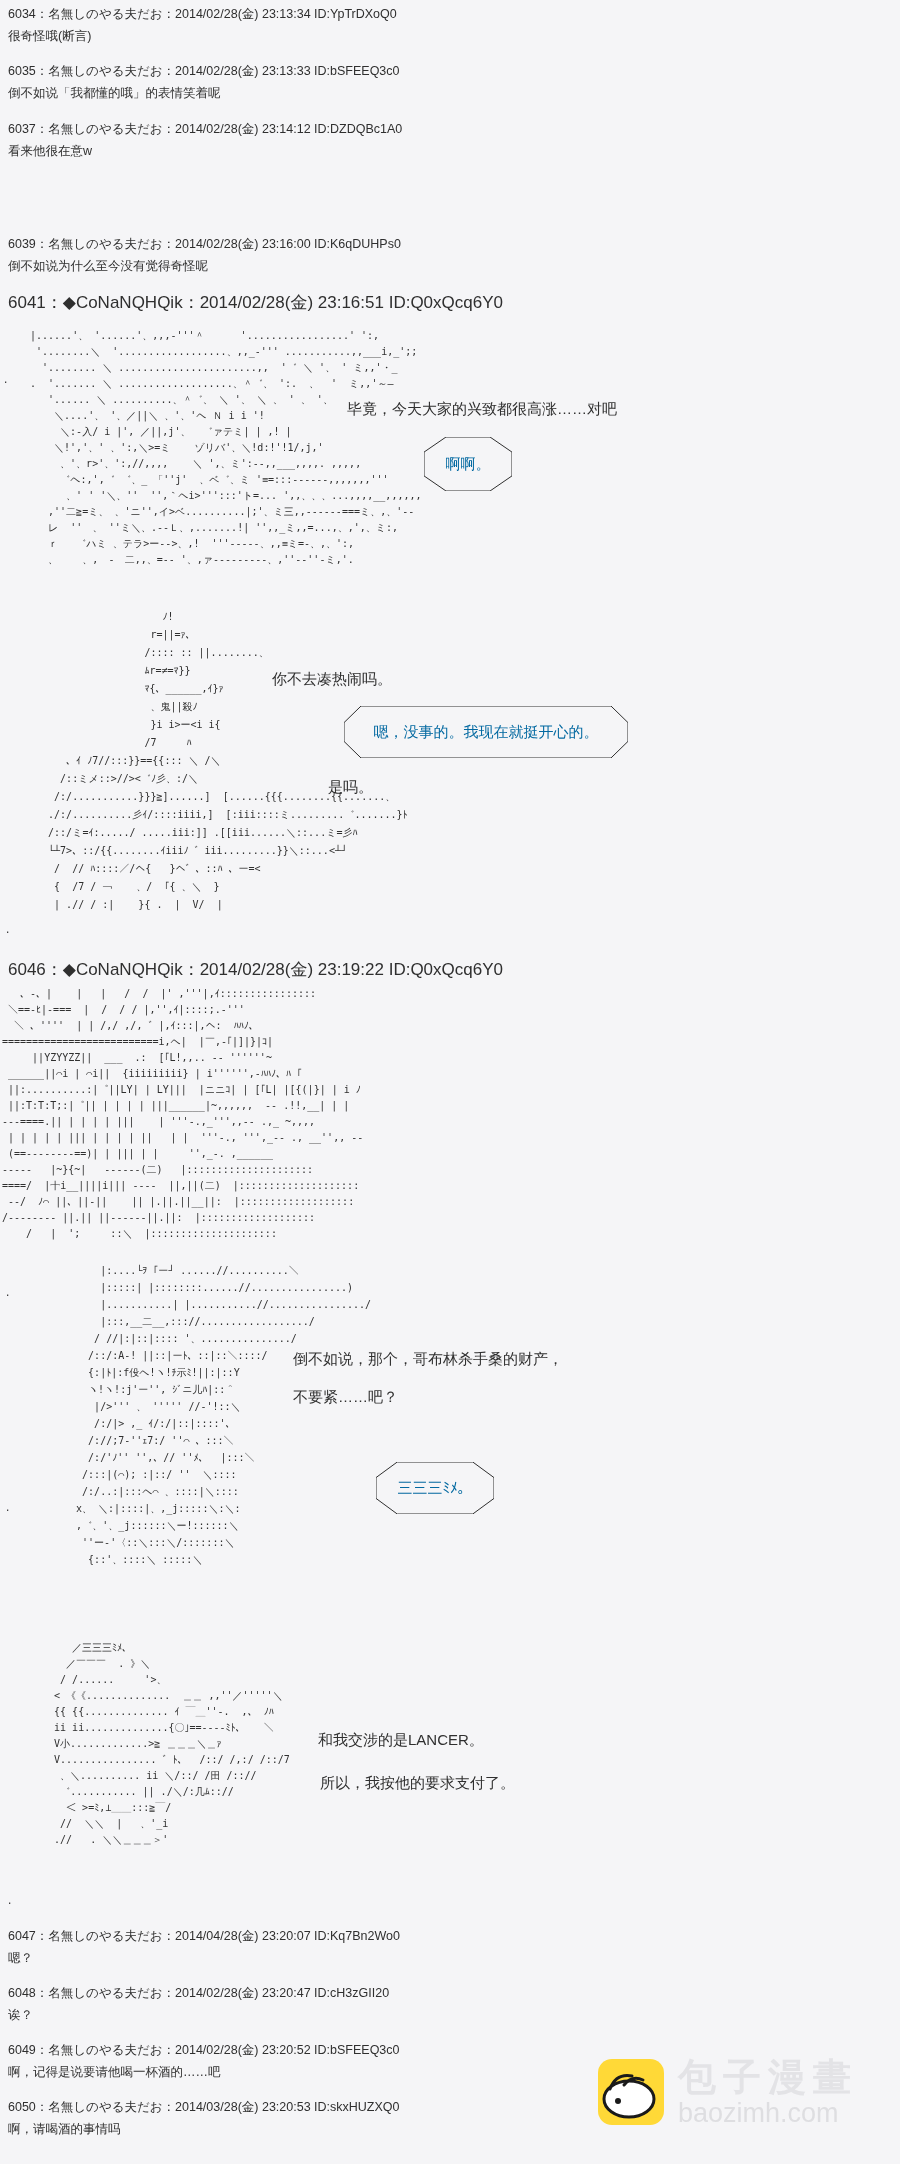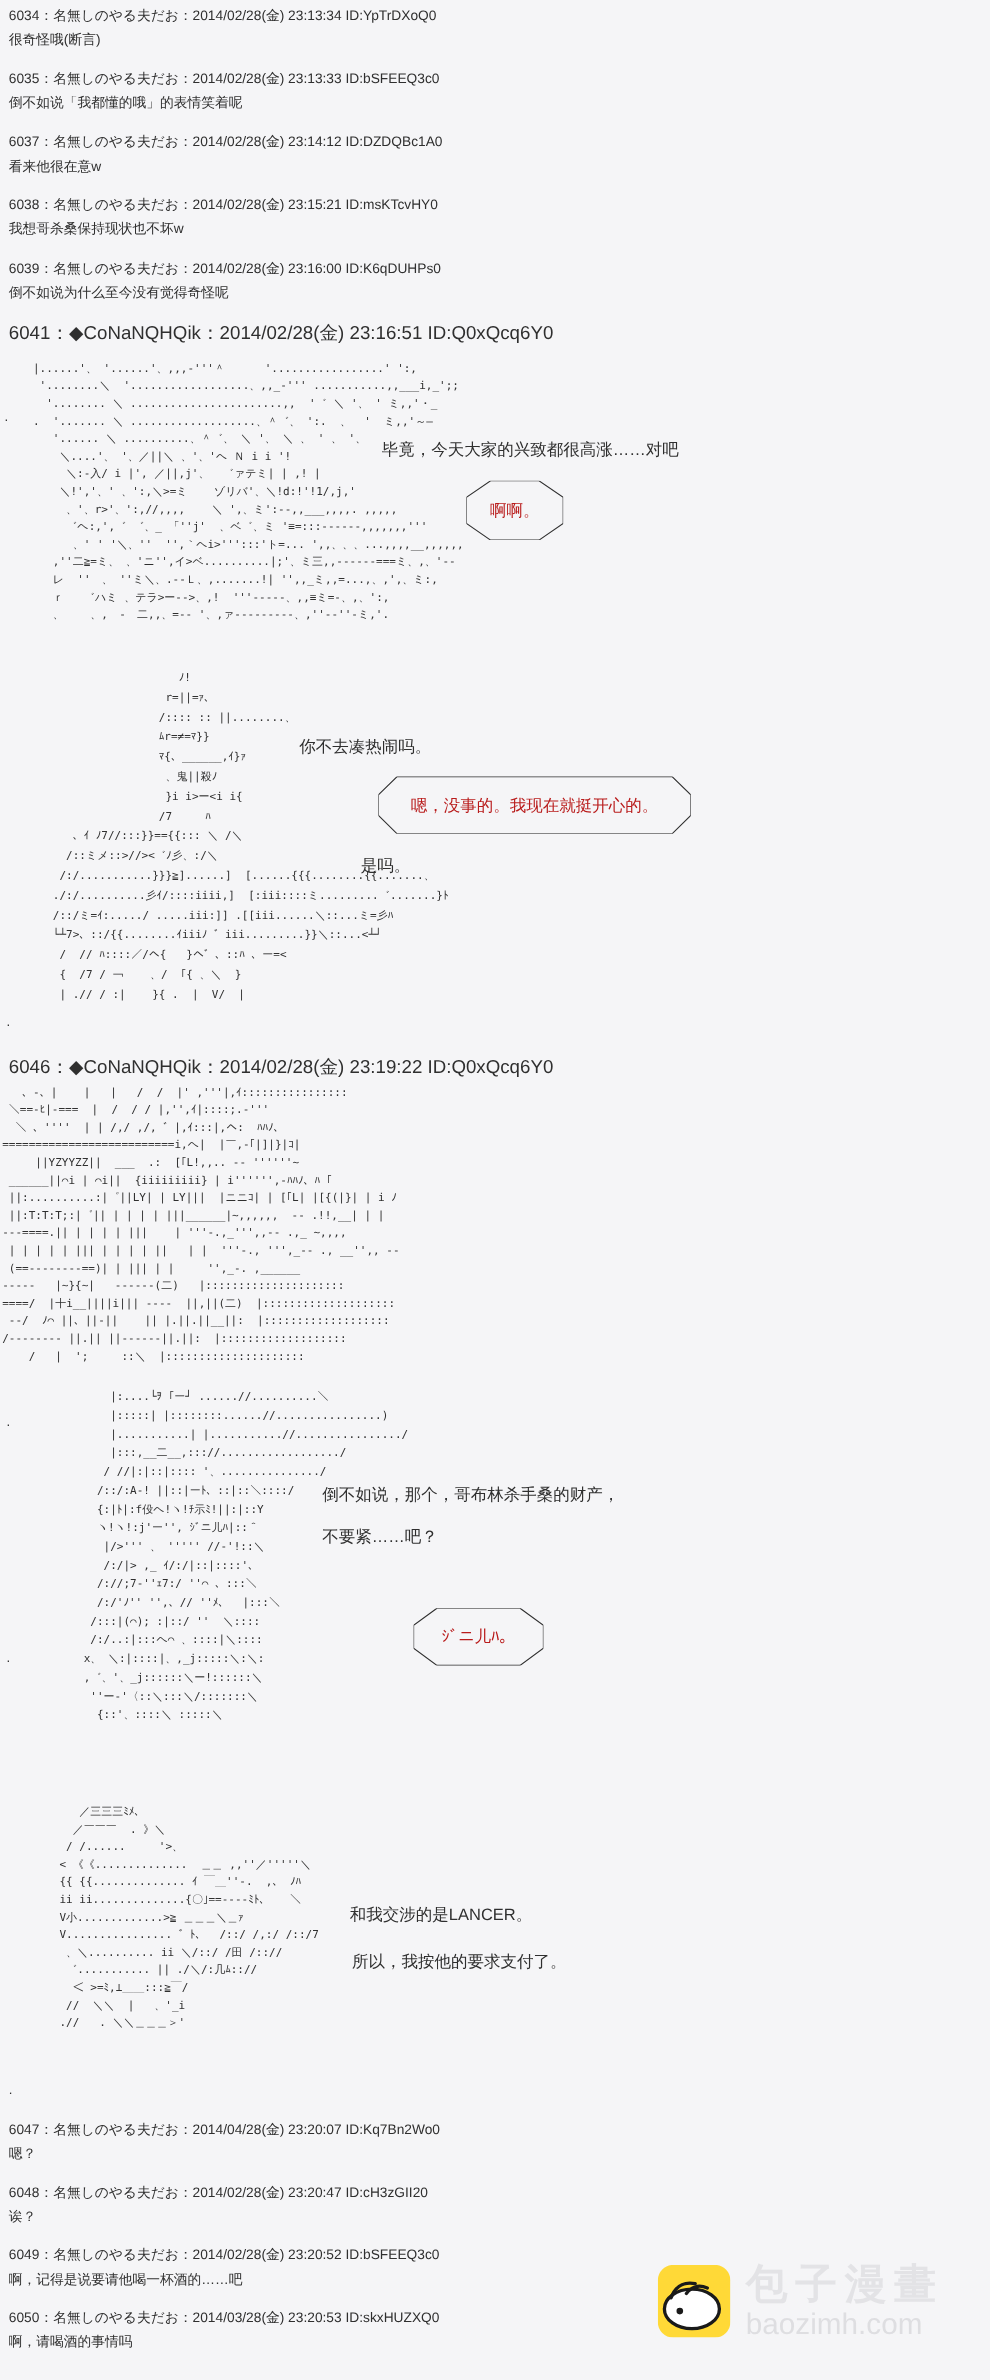--- a/index.html
+++ b/index.html
@@ -11,21 +11,21 @@
   .hdr-abs{position:absolute;left:8px;font-size:17px;line-height:17px;white-space:nowrap;}
   .aa{position:absolute;margin:0;font-family:"DejaVu Sans Mono","Liberation Mono",monospace;
       font-size:10px;color:#2f2f2f;white-space:pre;}
   .lh16{line-height:16px;}
   .lh17{line-height:17px;}
   .lh18{line-height:18px;}
   .dialogue{position:absolute;font-size:15px;white-space:nowrap;color:#2f2f2f;}
   .bubble{position:absolute;display:flex;align-items:center;justify-content:center;}
   .bubble svg{position:absolute;left:0;top:0;width:100%;height:100%;}
   .bubble polygon{fill:#f5f5f7;stroke:#2f2f2f;stroke-width:1;vector-effect:non-scaling-stroke;}
-  .bubble-text{position:relative;font-size:15px;white-space:nowrap;color:#b91c1c;}
+  .bubble-text{position:relative;font-size:15px;white-space:nowrap;color:#0369a1;}
   .aa-dot{position:absolute;font-size:12px;color:#2f2f2f;}
   .watermark{position:absolute;left:598px;top:2056px;display:flex;align-items:center;gap:14px;}
   .wm-text{display:flex;flex-direction:column;}
   .wm-title{font-size:38px;font-weight:bold;color:#e3e3e6;letter-spacing:7px;line-height:42px;}
   .wm-url{font-size:27px;color:#dedee1;line-height:30px;}
 </style>
 </head>
 <body>
 
 <div id="page">
@@ -34,24 +34,20 @@
     <div class="post-header">6034：名無しのやる夫だお：2014/02/28(金) 23:13:34 ID:YpTrDXoQ0</div>
     <div class="post-body">很奇怪哦(断言)</div>
   </div>
   <div class="post" style="top:63px">
     <div class="post-header">6035：名無しのやる夫だお：2014/02/28(金) 23:13:33 ID:bSFEEQ3c0</div>
     <div class="post-body">倒不如说「我都懂的哦」的表情笑着呢</div>
   </div>
   <div class="post" style="top:121px">
     <div class="post-header">6037：名無しのやる夫だお：2014/02/28(金) 23:14:12 ID:DZDQBc1A0</div>
     <div class="post-body">看来他很在意w</div>
-  </div>
-  <div class="post" style="top:178px">
-    <div class="post-header">6038：名無しのやる夫だお：2014/02/28(金) 23:15:21 ID:msKTcvHY0</div>
-    <div class="post-body">我想哥杀桑保持现状也不坏w</div>
   </div>
   <div class="post" style="top:236px">
     <div class="post-header">6039：名無しのやる夫だお：2014/02/28(金) 23:16:00 ID:K6qDUHPs0</div>
     <div class="post-body">倒不如说为什么至今没有觉得奇怪呢</div>
   </div>
 
   <div class="hdr-abs" style="top:294px">6041：◆CoNaNQHQik：2014/02/28(金) 23:16:51 ID:Q0xQcq6Y0</div>
   <div class="aa-dot" style="left:4px;top:372px">.</div>
   <pre class="aa lh16" style="left:30px;top:328px">|......'、 '......'、,,,-'''＾      '.................' ':,
  '........＼  '..................、,,_-''' ...........,,___i,_';;
@@ -138,21 +134,21 @@
    ,゛、'、_j::::::＼ー!::::::＼
     ''ー-'〈::＼:::＼/:::::::＼
      {::'、::::＼ :::::＼</pre>
   <div class="dialogue" style="left:293px;top:1350px">倒不如说，那个，哥布林杀手桑的财产，</div>
   <div class="dialogue" style="left:293px;top:1388px">不要紧……吧？</div>
   <div class="aa-dot" style="left:6px;top:1500px">.</div>
   <div class="bubble" style="left:376px;top:1462px;width:118px;height:52px">
     <svg viewBox="0 0 100 100" preserveAspectRatio="none">
       <polygon points="18,0 82,0 100,30 100,70 82,100 18,100 0,70 0,30"></polygon>
     </svg>
-    <span class="bubble-text">ｼﾞニ儿ﾊ。</span>
+    <span class="bubble-text">三三三ﾐﾒ。</span>
   </div>
   <pre class="aa lh16" style="left:36px;top:1640px">      ／三三三ﾐﾒ、
      ／￣￣￣  . 》＼
     / /......     '&gt;、
    &lt; 《《..............  ＿＿ ,,''／'''''＼
    {{ {{.............. ｲ ￣＿''-.  ,、 ﾉﾊ
    ii ii..............{〇｣==----ﾐﾄ、   ＼
    V小.............&gt;≧ ＿＿＿＼＿ｧ
    V................ ゛ﾄ、  /::/ /,:/ /::/7
     、＼.......... ii ＼/::/ /田 /:://

